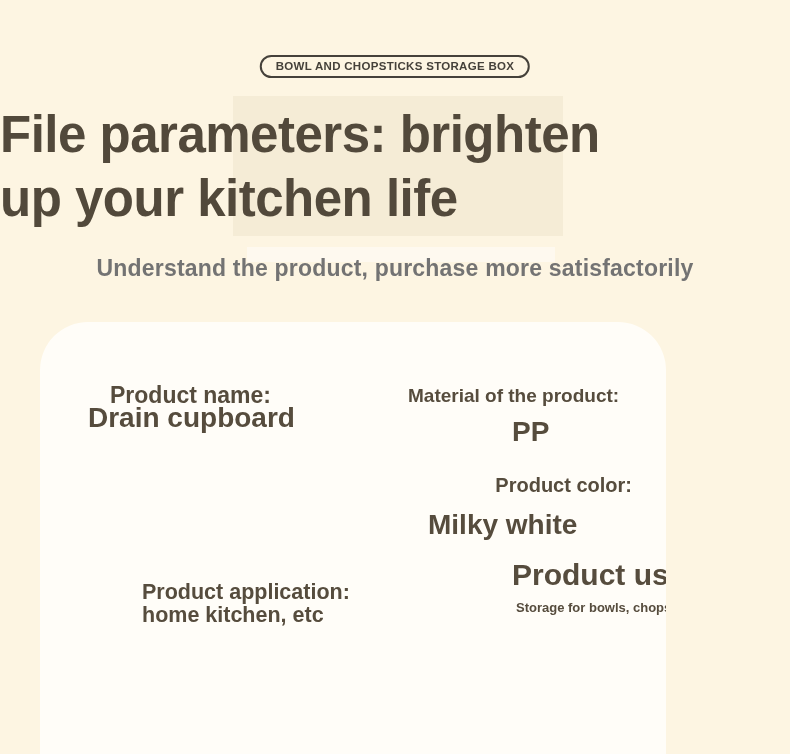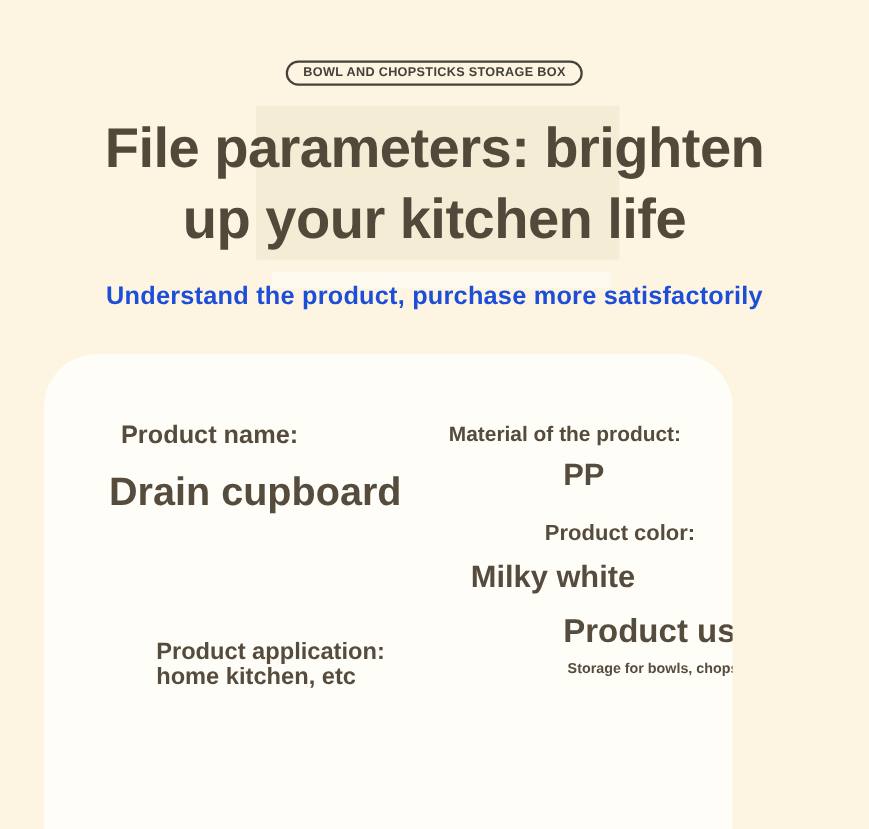--- a/index.html
+++ b/index.html
@@ -23,40 +23,40 @@
     position:absolute;top:55px;left:50%;transform:translateX(-50%);
     border:2px solid #45413a;border-radius:999px;
     padding:3px 14px 4px 14px;
     font-size:11.5px;font-weight:bold;letter-spacing:0.3px;
     color:#45413a;white-space:nowrap;
     background:transparent;
     text-align:right;
   }
   .heading{
     position:absolute;top:103px;left:0;width:100%;
-    text-align:center;
+    text-align:left;
     font-size:51px;font-weight:bold;color:#52493b;
     line-height:1.26;letter-spacing:-0.5px;
   }
   .subtitle{
     position:absolute;top:255px;left:0;width:100%;
     text-align:center;
-    font-size:23px;font-weight:bold;color:#1d4ed8;
+    font-size:23px;font-weight:bold;color:#737373;
     letter-spacing:0.2px;
   }
   .card{
     position:absolute;left:40px;top:322px;width:626px;height:432px;
     background:#fffdf8;
     border-radius:48px 48px 0 0;
     overflow:hidden;
   }
   .card *{color:#564c3d;font-weight:bold;}
   .t{position:absolute;white-space:nowrap;}
   .name-label    {left:70px;  top:60px;  font-size:23px;}
-  .name-value    {left:48px;  top:104px;  font-size:36px;margin-left:11px;}
+  .name-value    {left:48px;  top:80px;  font-size:28px;}
   .material-label{left:368px; top:63px;  font-size:19px;}
   .material-value{left:472px; top:94px;  font-size:28px;}
   .size-block    {left:22px;  top:153px; width:268px;text-align:center;
                   font-size:30px;line-height:1.08;white-space:normal;}
   .color-label   {right:34px; top:152px; font-size:20px;}
   .color-value   {left:388px; top:187px; font-size:28px;}
   .app-block     {left:102px; top:248px; font-size:21.5px;line-height:1.08;white-space:normal;margin-top:11px;}
   .use-label     {left:472px; top:236px; font-size:30px;}
   .use-value     {left:476px; top:278px; font-size:13px;}
   .features-block{left:101px; top:331px; font-size:29px;line-height:1.12;white-space:normal;}

